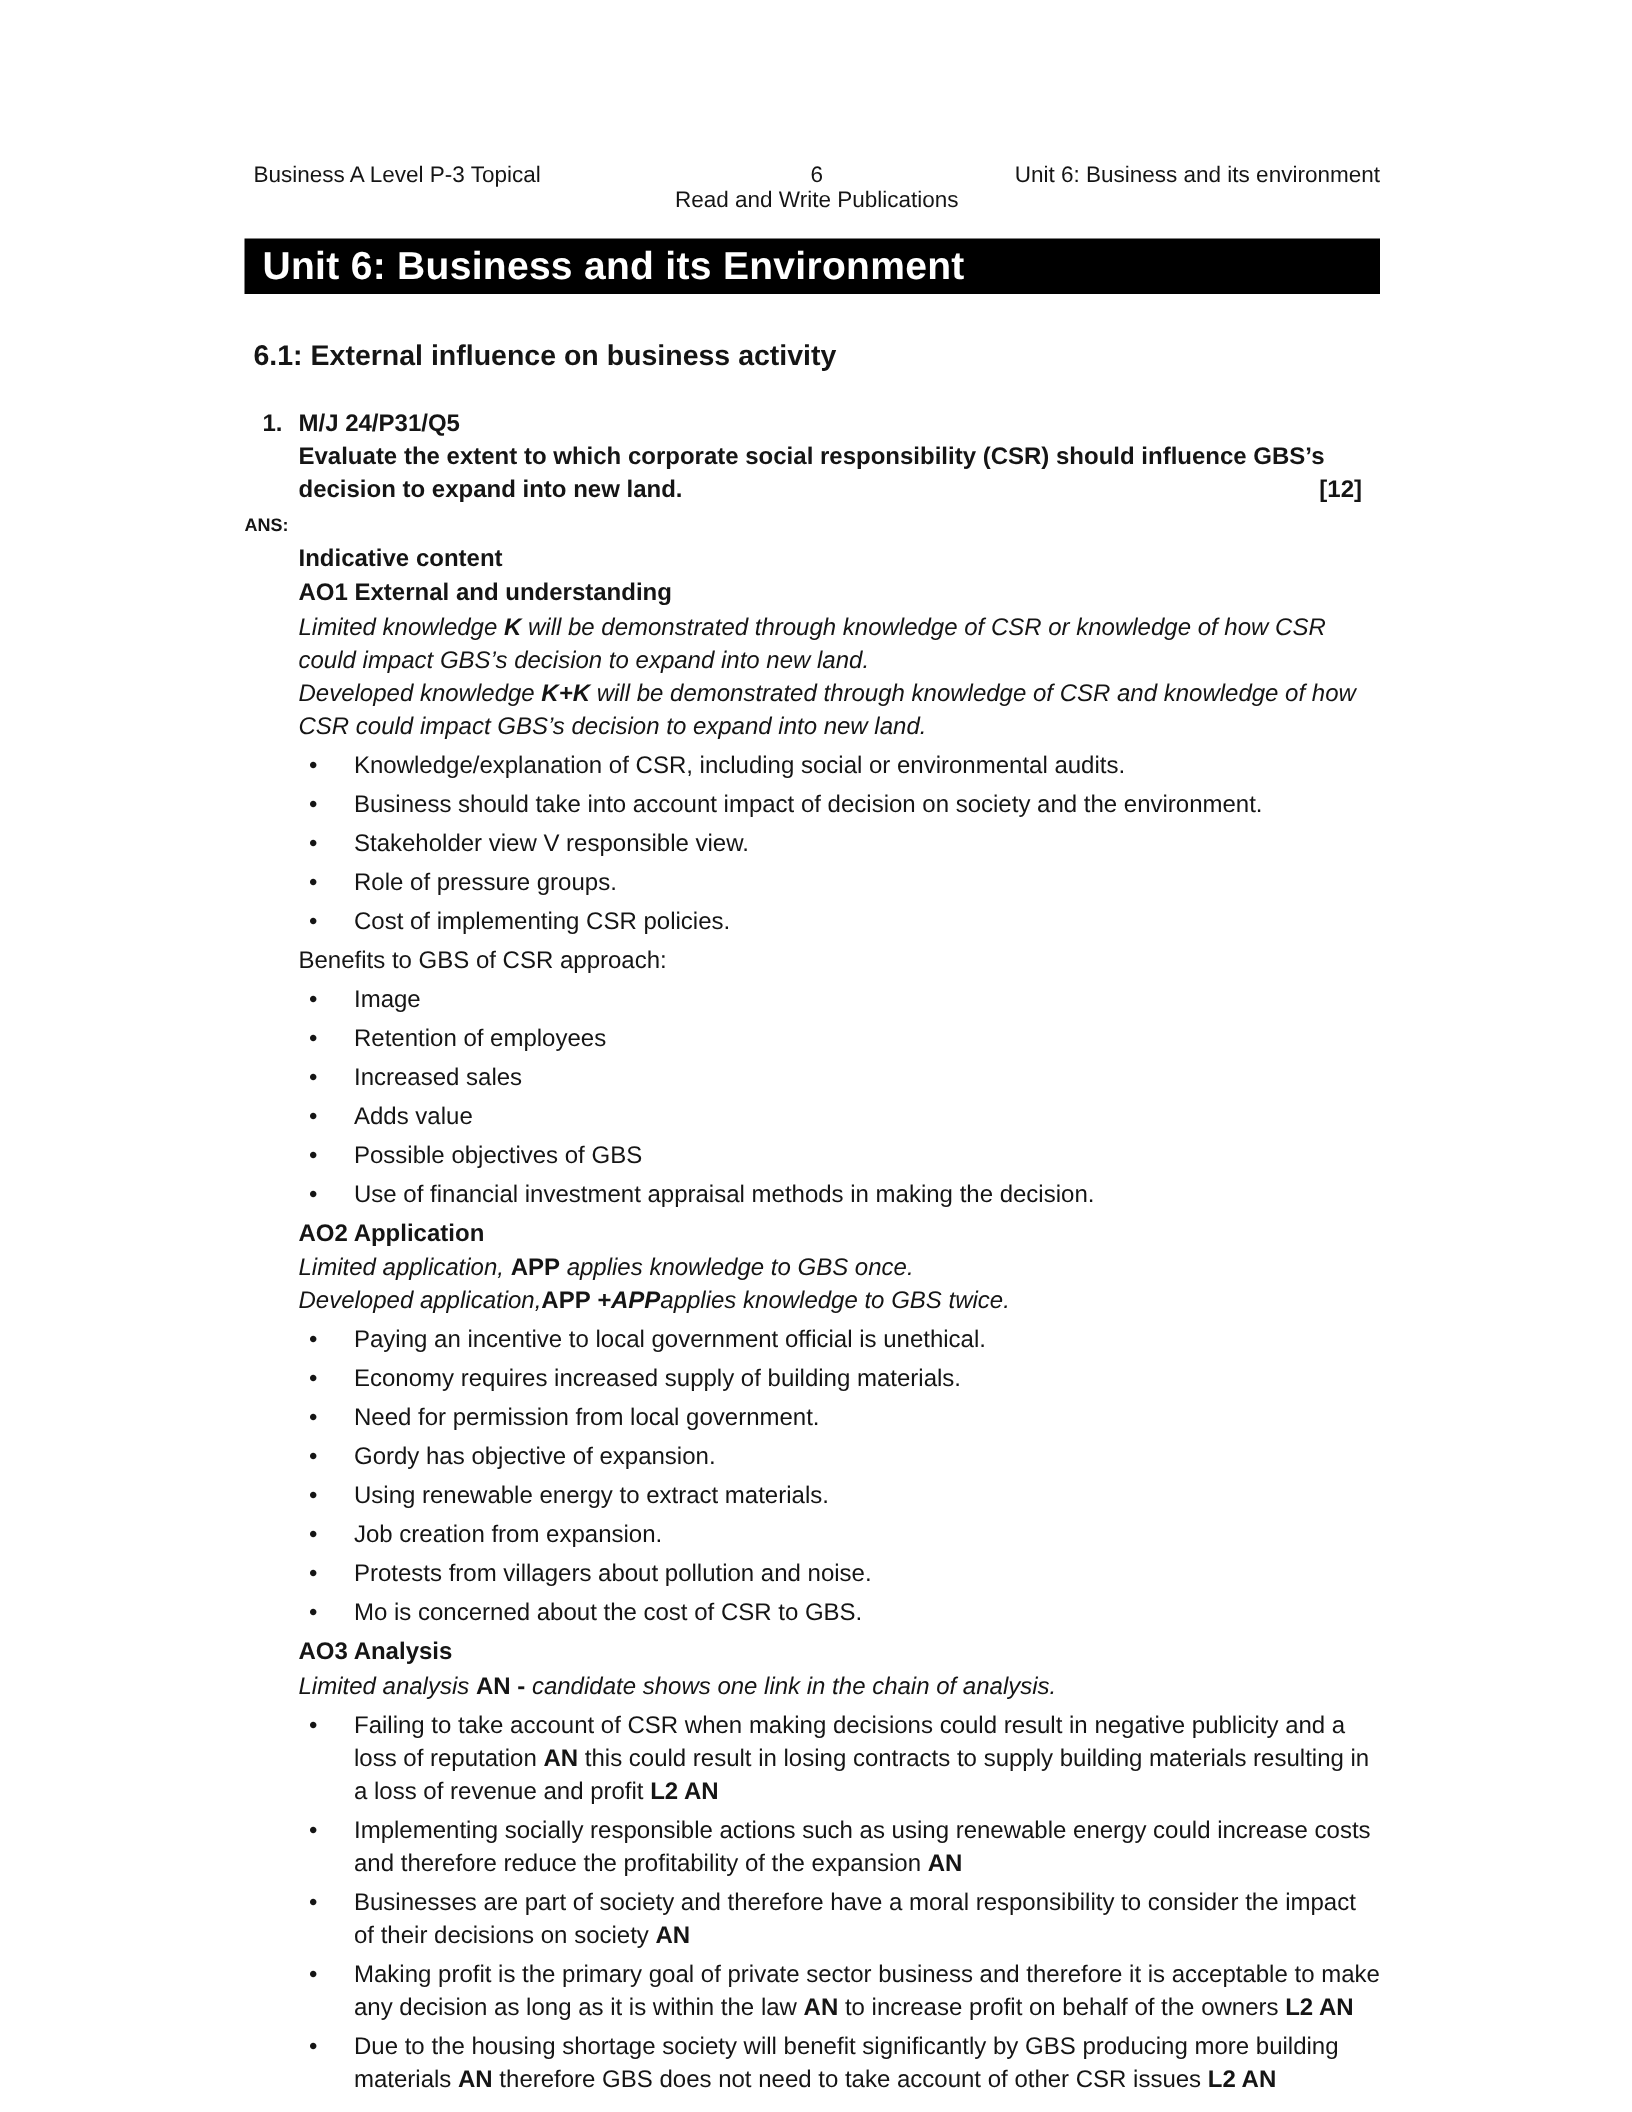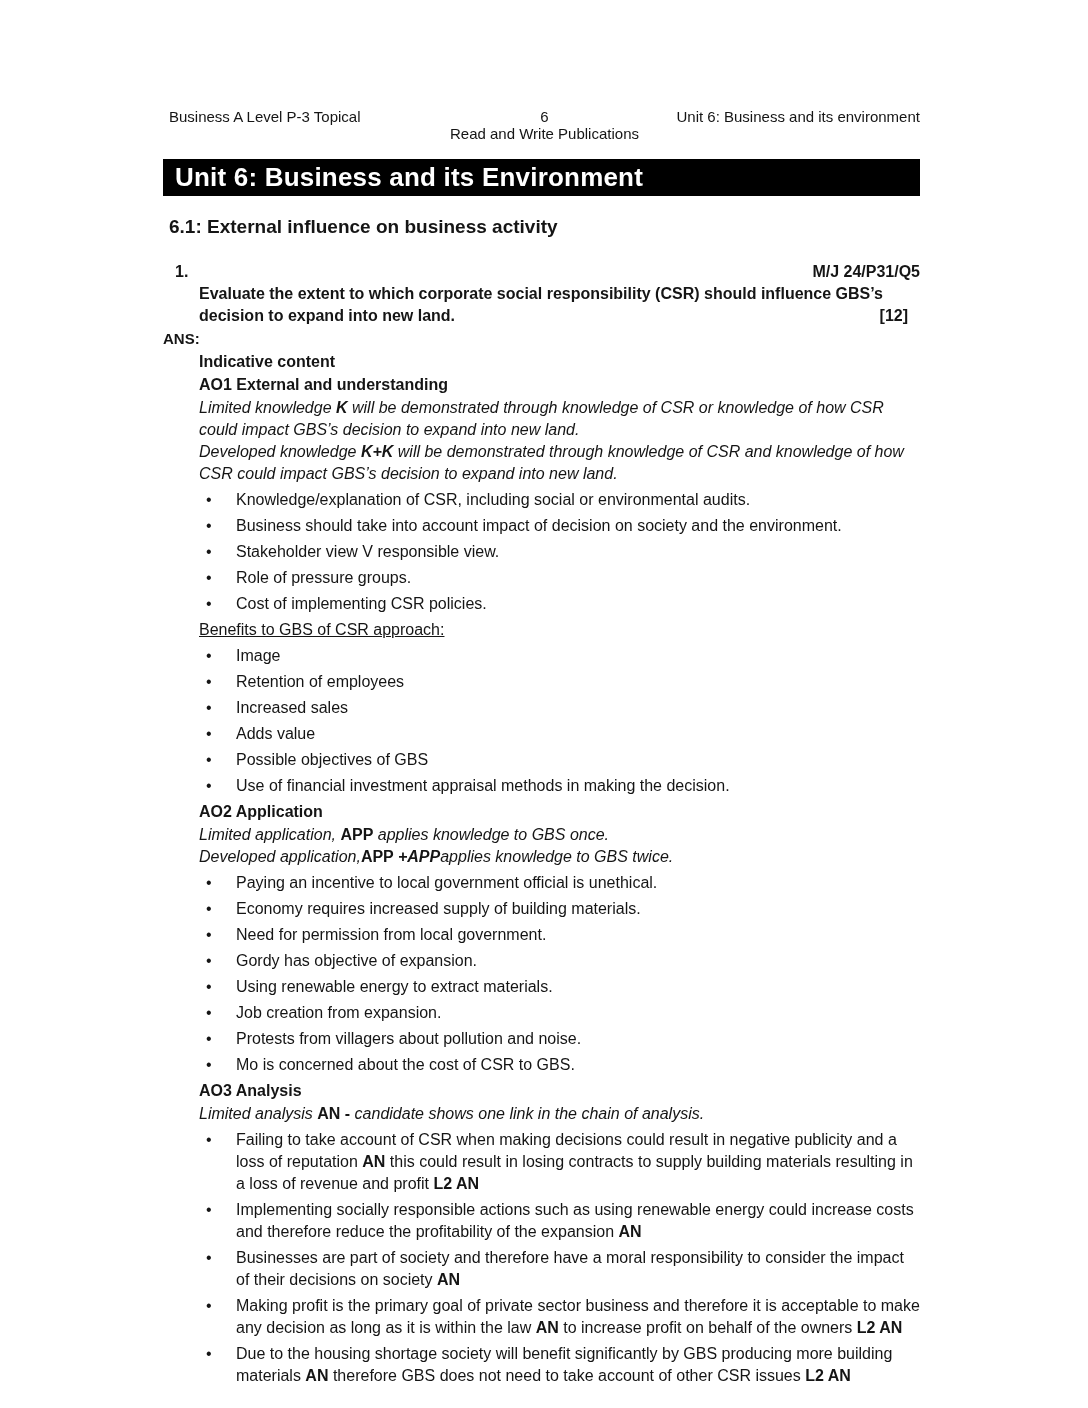--- a/index.html
+++ b/index.html
@@ -18,40 +18,40 @@
   .runhead .col-r{width:34%;text-align:right;}
 
   
   .banner{
     margin-top:17px;background:#000000;color:#ffffff;
     font-weight:bold;font-size:26px;line-height:37px;height:37px;
     padding-left:12px;letter-spacing:0.2px;
   }
 
   .section-heading{
-    margin-top:20px;margin-left:6px;
+    margin-top:31px;margin-left:6px;
     font-weight:bold;font-size:19px;line-height:22px;
   }
 
   
   .question{margin-top:23px;font-size:16px;line-height:22px;}
   .q-line1{display:flex;font-weight:bold;}
   .q-num{width:24px;margin-left:12px;flex:0 0 auto;}
-  .q-ref{flex:1 1 auto;text-align:right;}
+  .q-ref{flex:1 1 auto;}
   .q-case{flex:0 0 auto;text-align:right;}
   .q-prompt-wrap{position:relative;margin-left:36px;font-weight:bold;}
   .q-prompt{display:block;padding-right:0;}
   .q-marks{position:absolute;right:12px;bottom:0;font-weight:bold;padding-left:44px;}
-  .ans-label{font-weight:bold;margin-left:0;font-size:15px;line-height:22px;margin-top:1px;}
+  .ans-label{font-weight:bold;margin-left:0;font-size:12px;line-height:22px;margin-top:1px;}
 
   
   .answer{margin-left:36px;font-size:16px;line-height:22px;}
   .blk-heading{font-weight:bold;margin:1px 0;}
   .blk-para{margin:0;}
-  .blk-plain{margin:0 0 2px 0;text-decoration:underline;}
+  .blk-plain{margin:0 0 2px 0;}
   .bullet{display:flex;margin:4px 0 4px 4px;}
   .bullet-marker{flex:0 0 30px;padding-left:3px;}
   .bullet-text{flex:1 1 auto;}
   .i{font-style:italic;}
   .b{font-weight:bold;}
 </style>
 </head>
 <body>
 
 <div class="doc">

